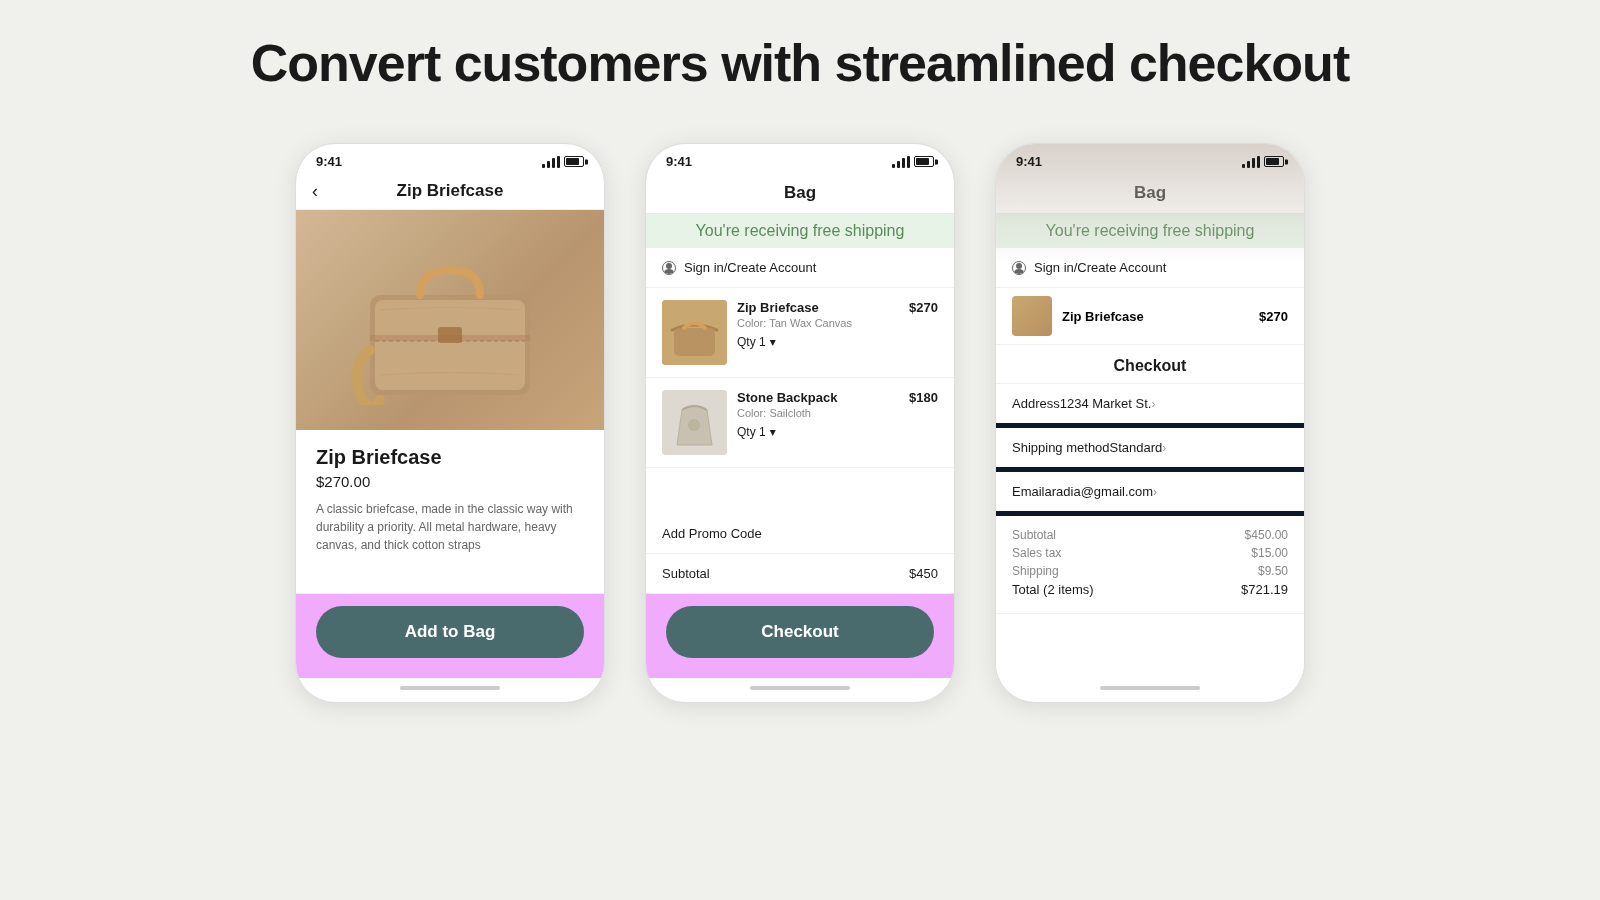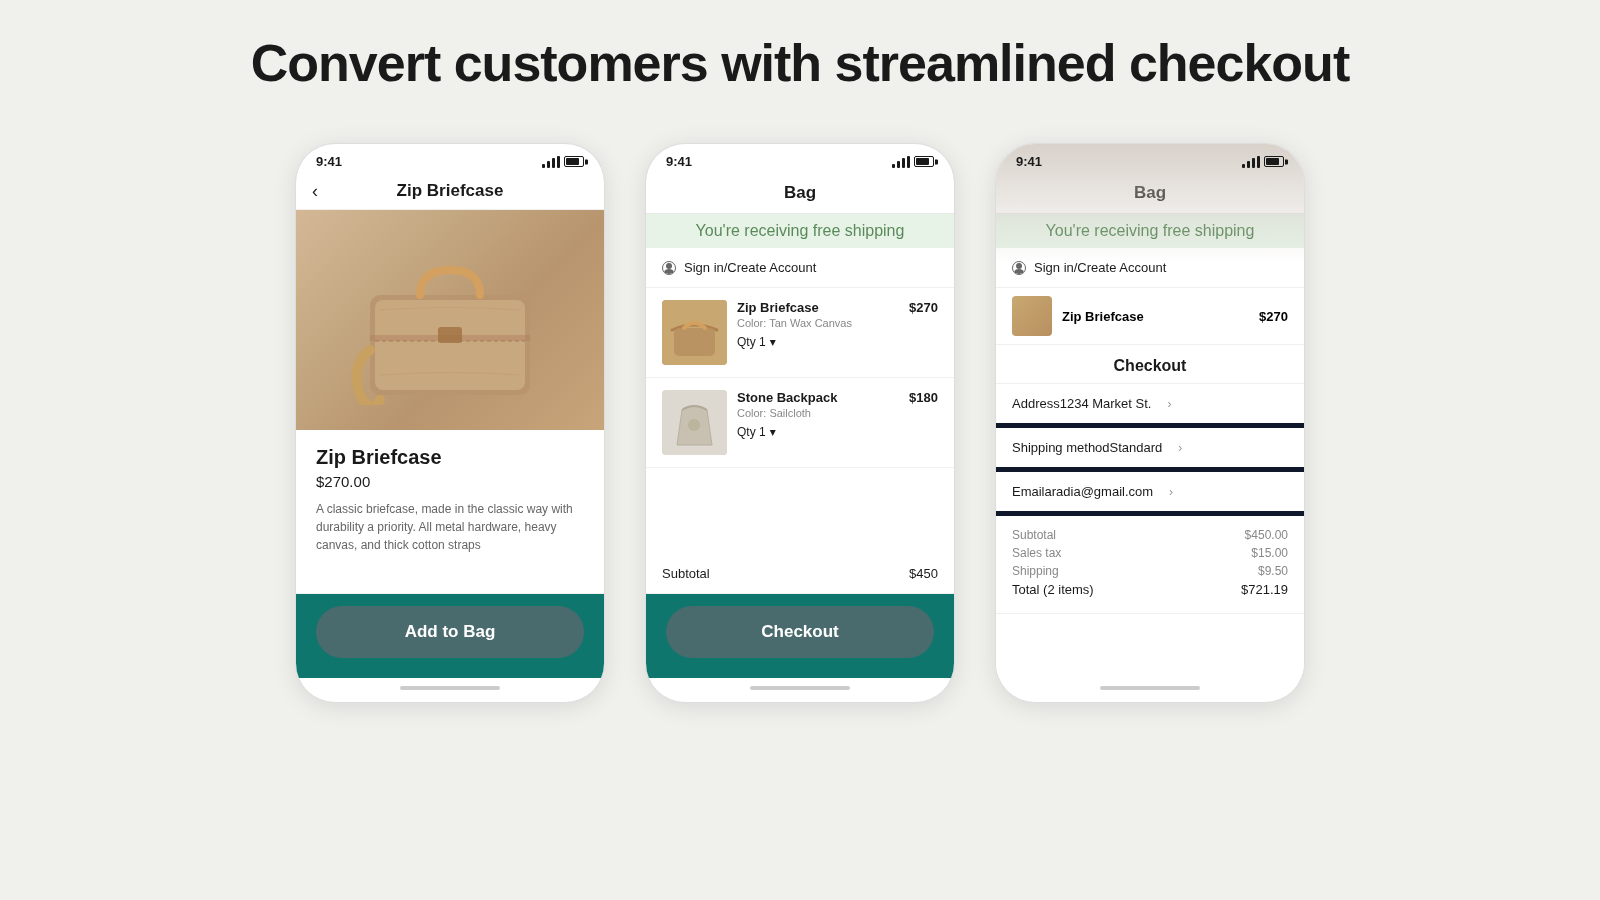--- a/index.html
+++ b/index.html
@@ -149,21 +149,21 @@
       color: #1a1a1a;
       margin-bottom: 10px;
     }
     .product-desc {
       font-size: 12px;
       color: #666;
       line-height: 1.5;
     }
     .phone-button-area {
       padding: 12px 20px 20px;
-      background: #0f766e;
+      background: #f0abfc;
       border-top: 1px solid #f0f0f0;
     }
     .cta-button {
       width: 100%;
       padding: 16px;
       border-radius: 50px;
       border: none;
       font-size: 17px;
       font-weight: 600;
       color: #fff;
@@ -296,21 +296,21 @@
     }
     .checkout-row-label {
       color: #1a1a1a;
       font-weight: 400;
     }
     .checkout-row-value {
       color: #1a1a1a;
       font-weight: 400;
       display: flex;
       align-items: center;
-      gap: 16px;
+      gap: 0;
     }
     .chevron-right {
       font-size: 12px;
       color: #999;
     }
     .totals-section {
       padding: 12px 16px;
       border-bottom: 1px solid #f0f0f0;
     }
     .totals-row {
@@ -499,20 +499,21 @@
             <div class="cart-item-color">Color: Sailcloth</div>
             <div class="qty-row">
               <span>Qty 1</span>
               <span>▾</span>
             </div>
           </div>
           <div class="cart-item-price">$180</div>
         </div>
       </div>
 
+      <div class="promo-row">Add Promo Code</div>
 
       <div class="subtotal-row">
         <span>Subtotal</span>
         <span>$450</span>
       </div>
 
       <div class="phone-button-area">
         <button class="cta-button">Checkout</button>
       </div>
       <div class="home-indicator"></div>

